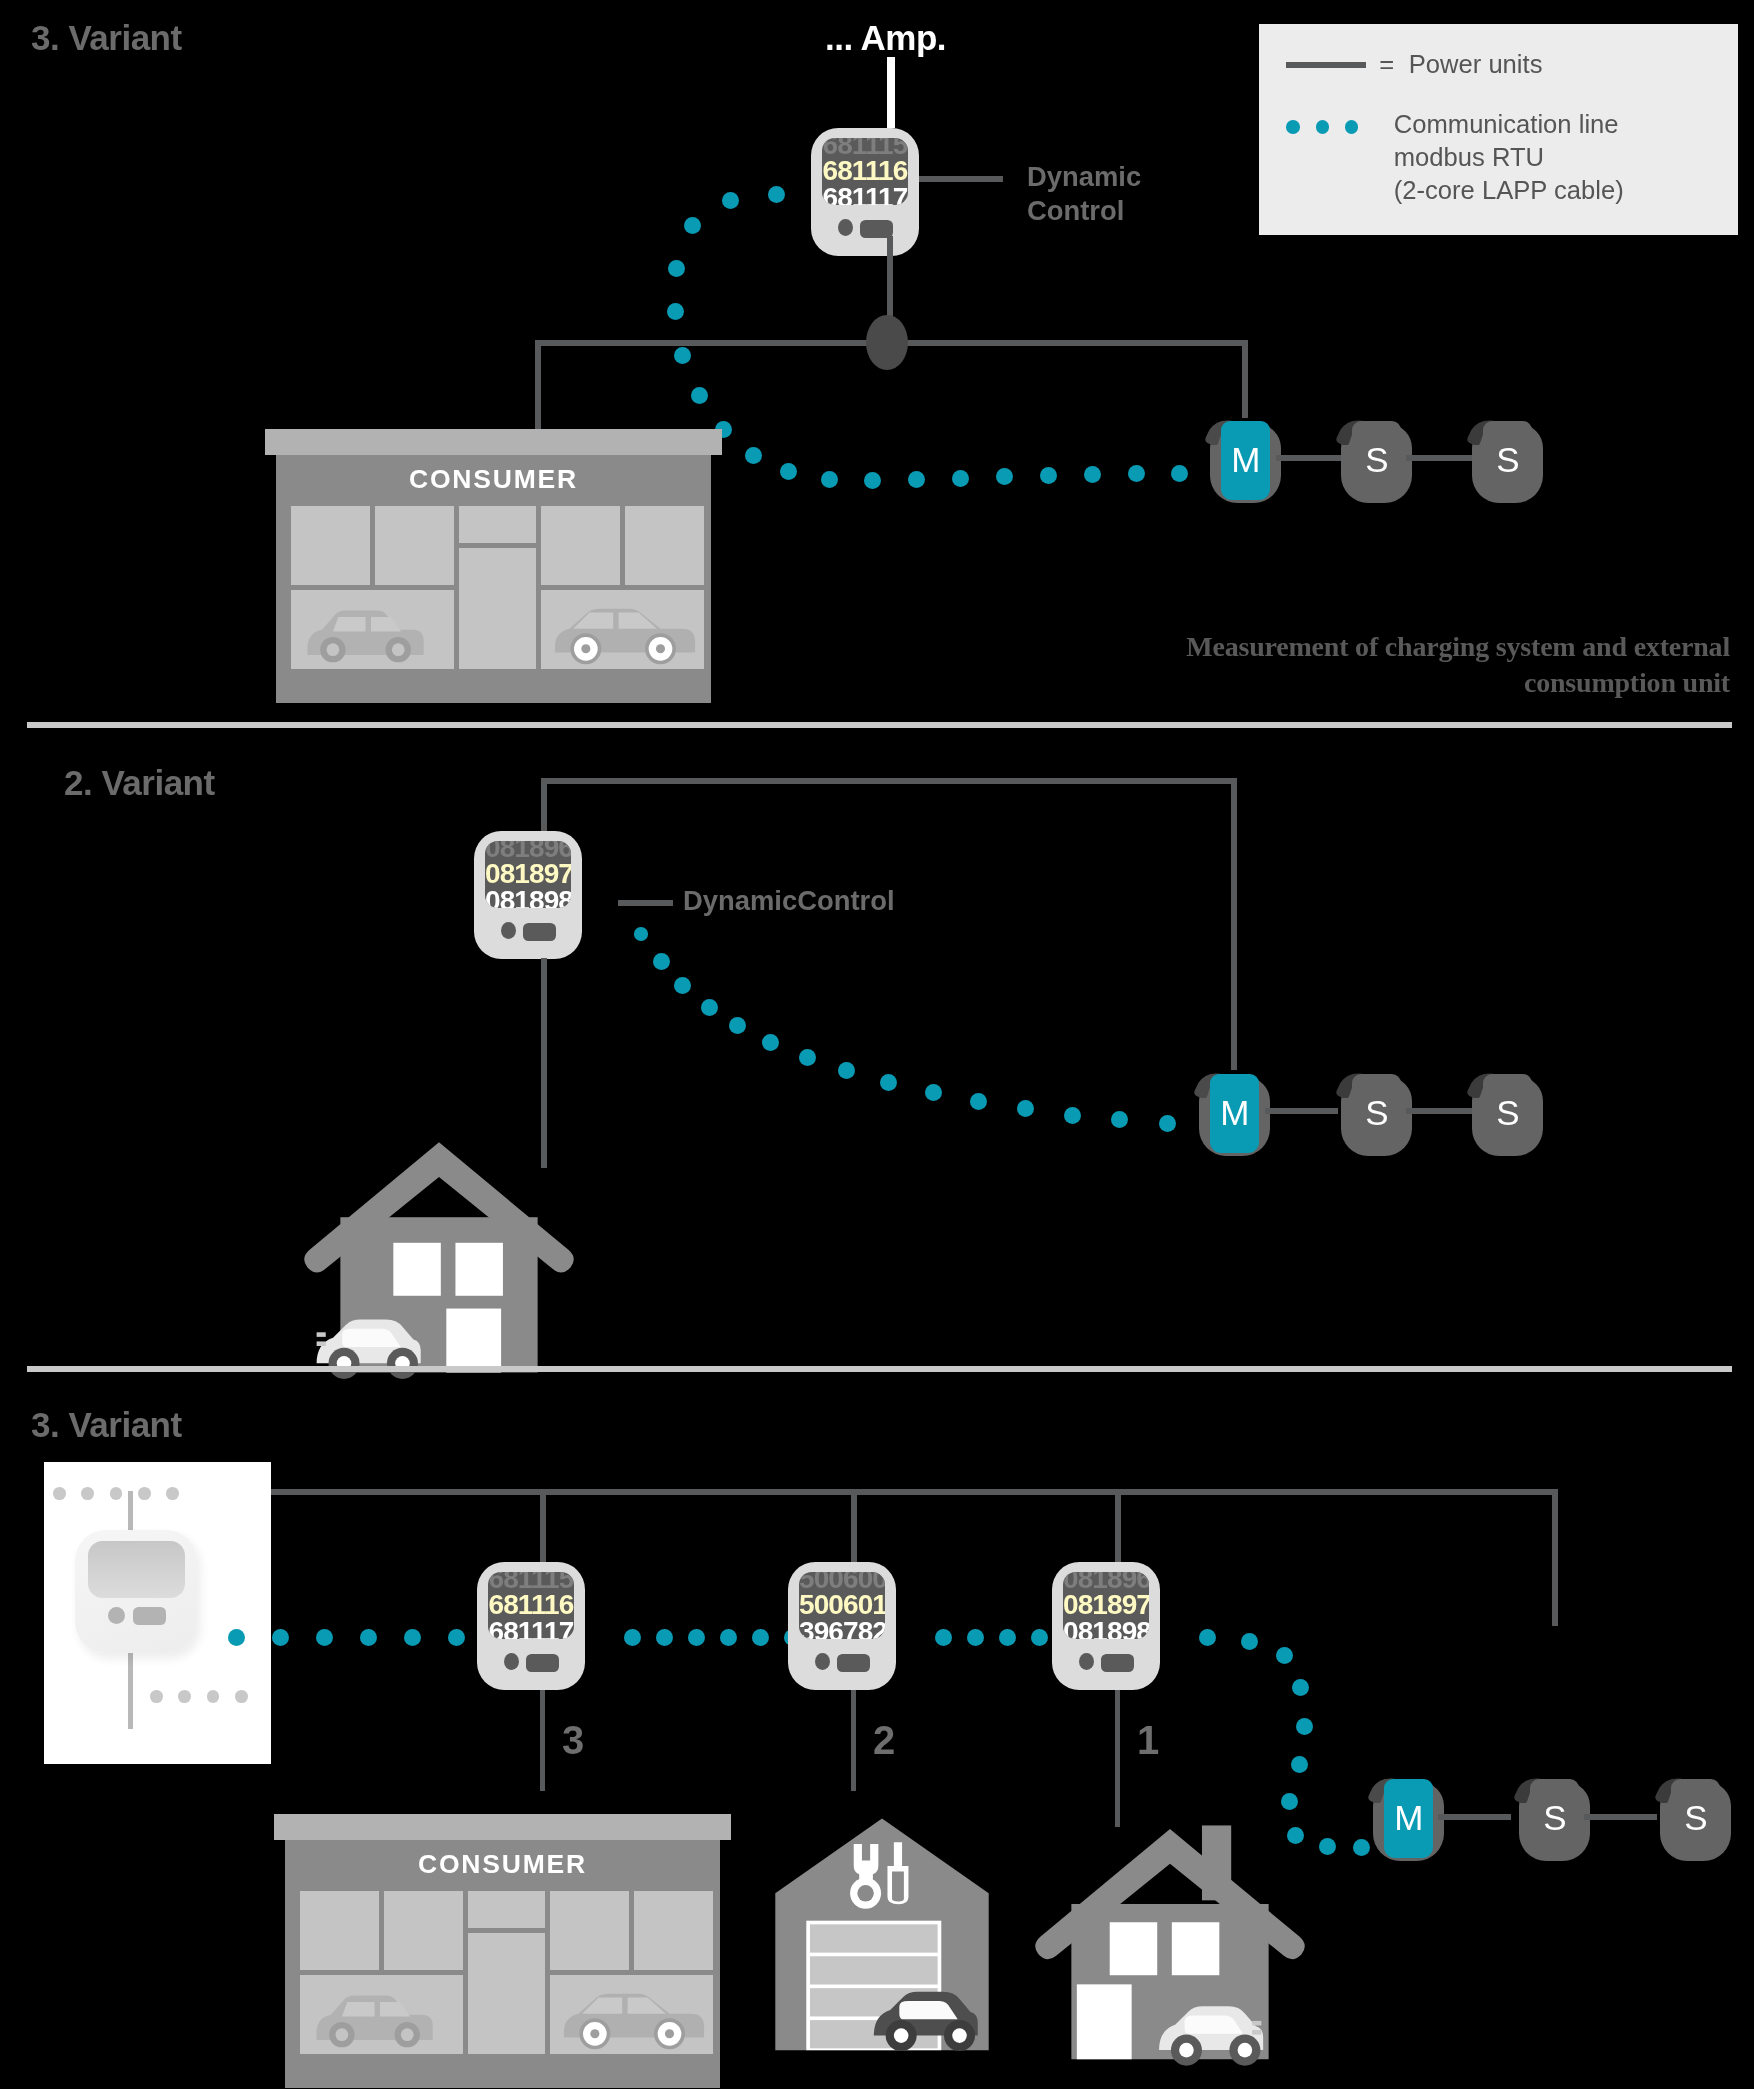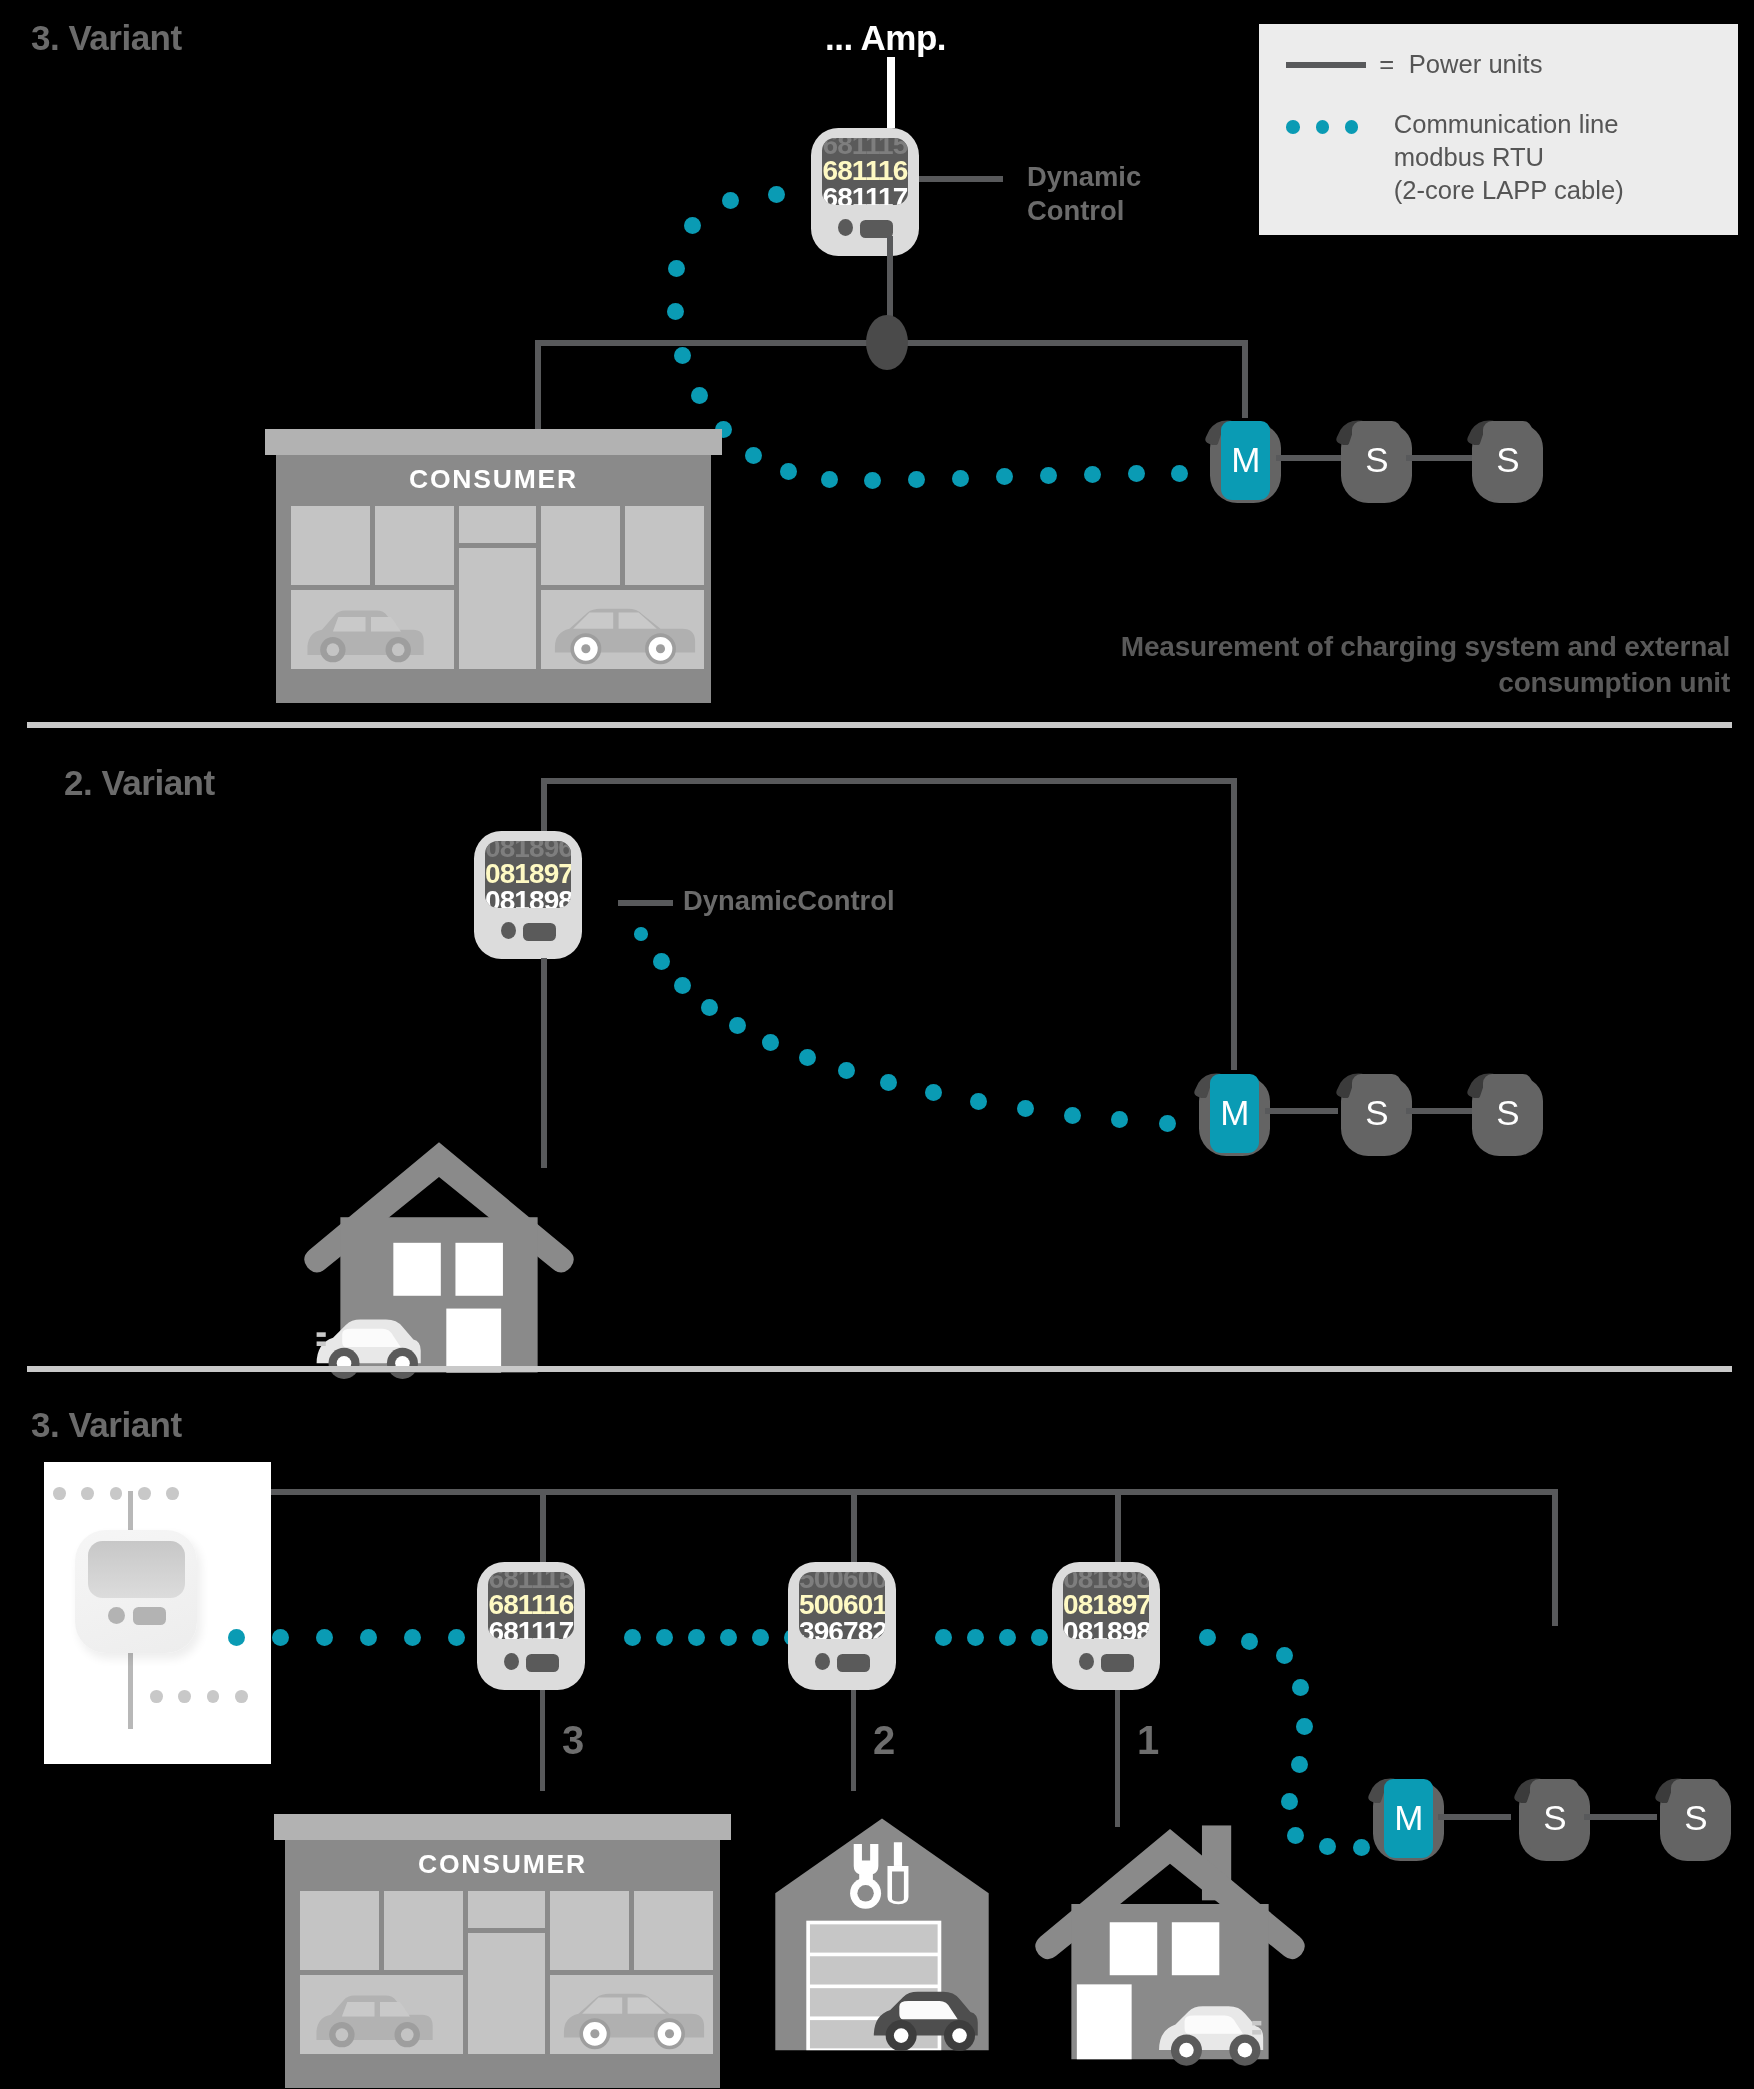--- a/index.html
+++ b/index.html
@@ -248,21 +248,21 @@
   <div class="pline h" style="left:1406px; top:455px; width:73px;"></div>
   <div class="station" style="left:1466px; top:418px;">
     <div class="body"></div>
     <svg class="plug" viewBox="0 0 34 30">
       <path d="M30 3 q-16 -2 -24 10 l-4 8 q-2 5 3 7 l5 2 q5 1 6-4 l3-9 q3-8 12-8 z" fill="#3b3b3b"></path>
     </svg>
     <div class="face"></div>
     <div class="lbl">S</div>
   </div>
 
-  <div class="caption" style="right:24px; top:629px; width:640px;">Measurement of charging system
+  <div class="caption" style="right:24px; top:629px; width:640px;font-family:Liberation Serif, serif;">Measurement of charging system
 and  external consumption unit</div>
   <div class="divider" style="left:27.4px; top:722px; width:1705px;"></div>
 
   <div class="variant-title" style="left:31px; top:763px;margin-left:33px;">2. Variant</div>
 
   <div class="pline h" style="left:541px; top:778px; width:696px;"></div>
   <div class="pline v" style="left:541px; top:778px; height:64px;"></div>
   <div class="pline v" style="left:1231px; top:778px; height:292px;"></div>
 
   <div class="meter" style="left:474px; top:831px;">

